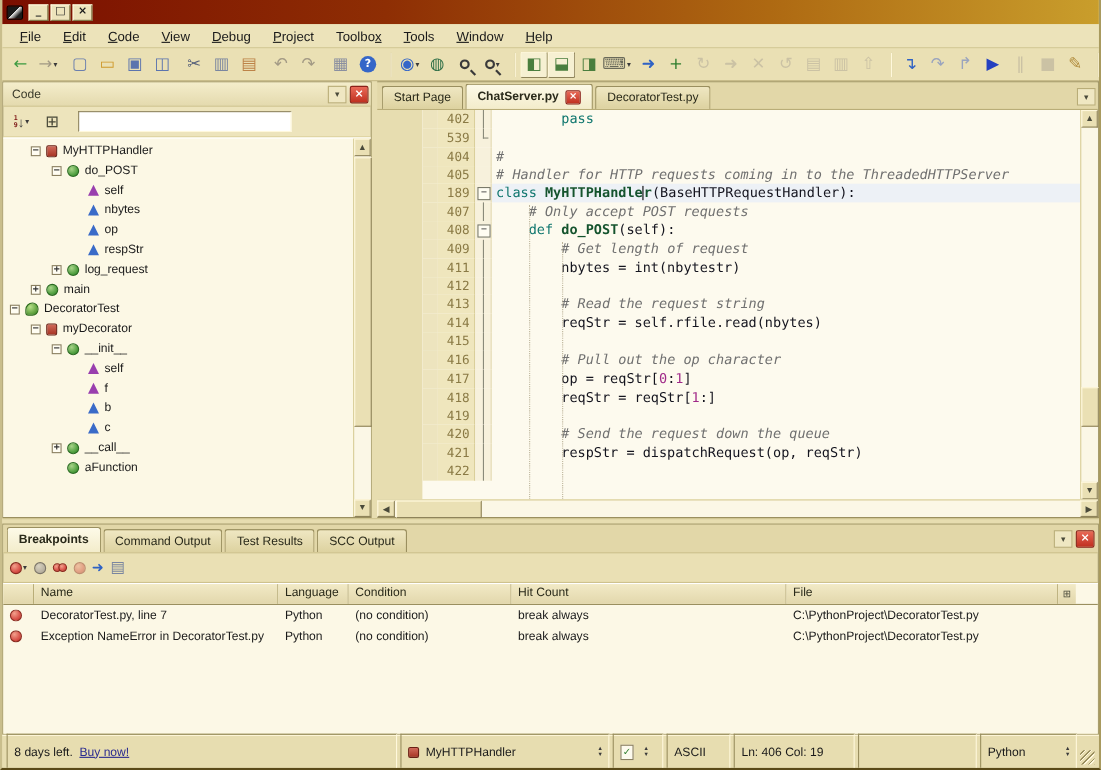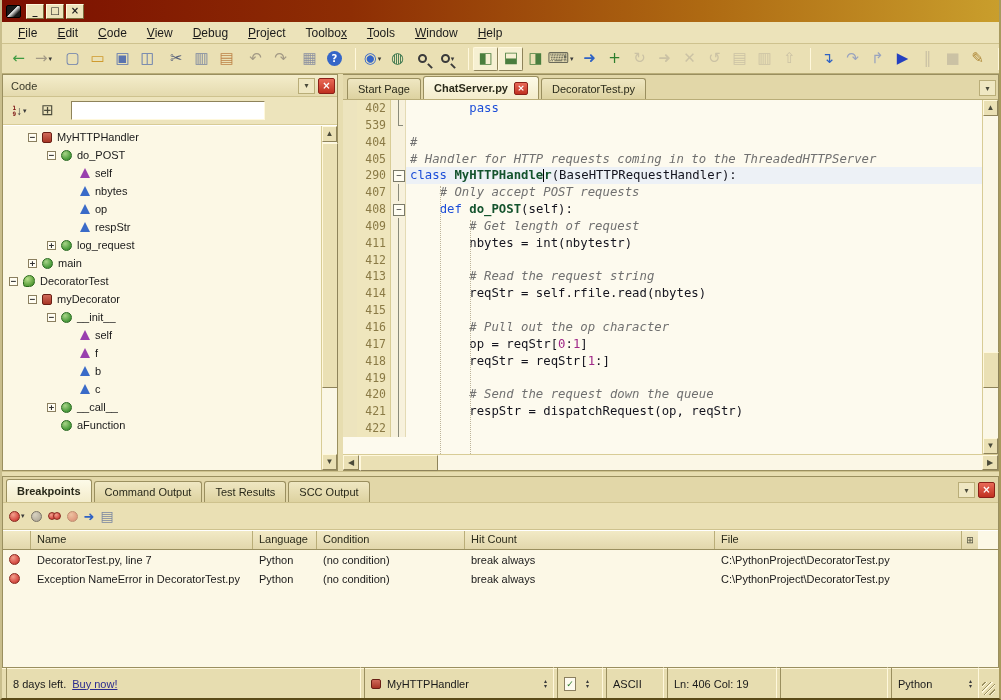--- a/index.html
+++ b/index.html
@@ -93,36 +93,36 @@
   
   .editorcol { flex:1; display:flex; flex-direction:column; min-width:0; border:1px solid #9A8F5F; border-left:none; }
   .tabrow { height:25px; flex:0 0 25px; display:flex; align-items:flex-end; background:#E2D7A8;
             border-bottom:1px solid #B9AD78; padding:2px 2px 0 4px; }
   .tab { height:21px; display:flex; align-items:center; padding:0 10px; margin-right:2px; font-size:11px; color:#2a2a1a;
          background:linear-gradient(#EFE7C2,#DDD2A0); border:1px solid #9A8F5F; border-bottom:none; border-radius:3px 3px 0 0; }
   .tab.active { height:23px; background:linear-gradient(#FDFAE8,#F3ECCB); font-weight:bold; }
   .tabx { width:14px; height:13px; background:linear-gradient(#E96A58,#C03020); border:1px solid #8A2018; color:#fff;
           font:bold 9px/11px "DejaVu Sans", sans-serif; text-align:center; border-radius:2px; margin-left:6px; }
   .tabrow .spacer { flex:1; }
-  .edbody { flex:1; display:flex; min-height:0; background:#FDFAEE; }
+  .edbody { flex:1; display:flex; min-height:0; background:#FDFAEE;margin-left:41px; }
   .edlines { flex:1; overflow:hidden; position:relative; font-family:"DejaVu Sans Mono", monospace; font-size:12.3px; }
   .eline { height:16.85px; display:flex; align-items:center; }
   .eline.cur .code { background:#EDF1F6; }
   .bpmargin { width:14px; flex:0 0 14px; height:100%; background:#EDE4BE; }
   .lnum { width:34px; flex:0 0 34px; height:100%; background:#EFE6BD; color:#8A7A45; text-align:right;
           padding-right:4px; font-size:11.5px; line-height:16.85px; border-right:1px solid #D8CC96; }
   .fold { width:15px; flex:0 0 15px; height:100%; background:#F7F1DC; position:relative; border-right:1px solid #E4DAB4; }
   .fold.f-line::before { content:""; position:absolute; left:7px; top:0; bottom:0; border-left:1px solid #8A8A7A; }
   .fold.f-end::before { content:""; position:absolute; left:7px; top:0; height:8px; width:4px;
                         border-left:1px solid #8A8A7A; border-bottom:1px solid #8A8A7A; }
   .fold.f-box::before { content:"−"; position:absolute; left:2px; top:3px; width:10px; height:10px;
                         border:1px solid #7A7A6A; background:#FFFDF2; font:9px/8px "DejaVu Sans Mono", monospace;
                         text-align:center; color:#333; }
   .code { flex:1; white-space:pre; overflow:hidden; padding-left:4px; line-height:16.85px; color:#14141E; }
-  .tok.k { color:#1d4ed8; }
+  .tok.k { color:#0f766e; }
   .tok.nm { color:#14532d; font-weight:bold; }
   .tok.c { color:#707070; font-style:italic; }
   .tok.s { color:#2020A0; }
   .tok.u { color:#A02888; }
   .tok.p { color:#14141E; }
   .caret { display:inline-block; width:1px; height:13px; background:#000; vertical-align:text-bottom; }
   .guide { position:absolute; border-left:1px dotted #BDB49A; width:0; }
 
   
   .hsplit { height:5px; flex:0 0 5px; background:#E7DDB0; border-top:1px solid #CEC28E; }
@@ -489,21 +489,21 @@
               <span class="code"><span class="tok c">#</span></span>
             </div>
             <div class="eline">
               <span class="bpmargin"></span>
               <span class="lnum">405</span>
               <span class="fold"></span>
               <span class="code"><span class="tok c"># Handler for HTTP requests coming in to the ThreadedHTTPServer</span></span>
             </div>
             <div class="eline cur">
               <span class="bpmargin"></span>
-              <span class="lnum">290</span>
+              <span class="lnum">189</span>
               <span class="fold f-box"></span>
               <span class="code"><span class="tok k">class</span><span class="tok p"> </span><span class="tok nm">MyHTTPHandle</span><span class="caret"></span><span class="tok nm">r</span><span class="tok p">(BaseHTTPRequestHandler):</span></span>
             </div>
             <div class="eline">
               <span class="bpmargin"></span>
               <span class="lnum">407</span>
               <span class="fold f-line"></span>
               <span class="code"><span class="tok p">    </span><span class="tok c"># Only accept POST requests</span></span>
             </div>
             <div class="eline">

